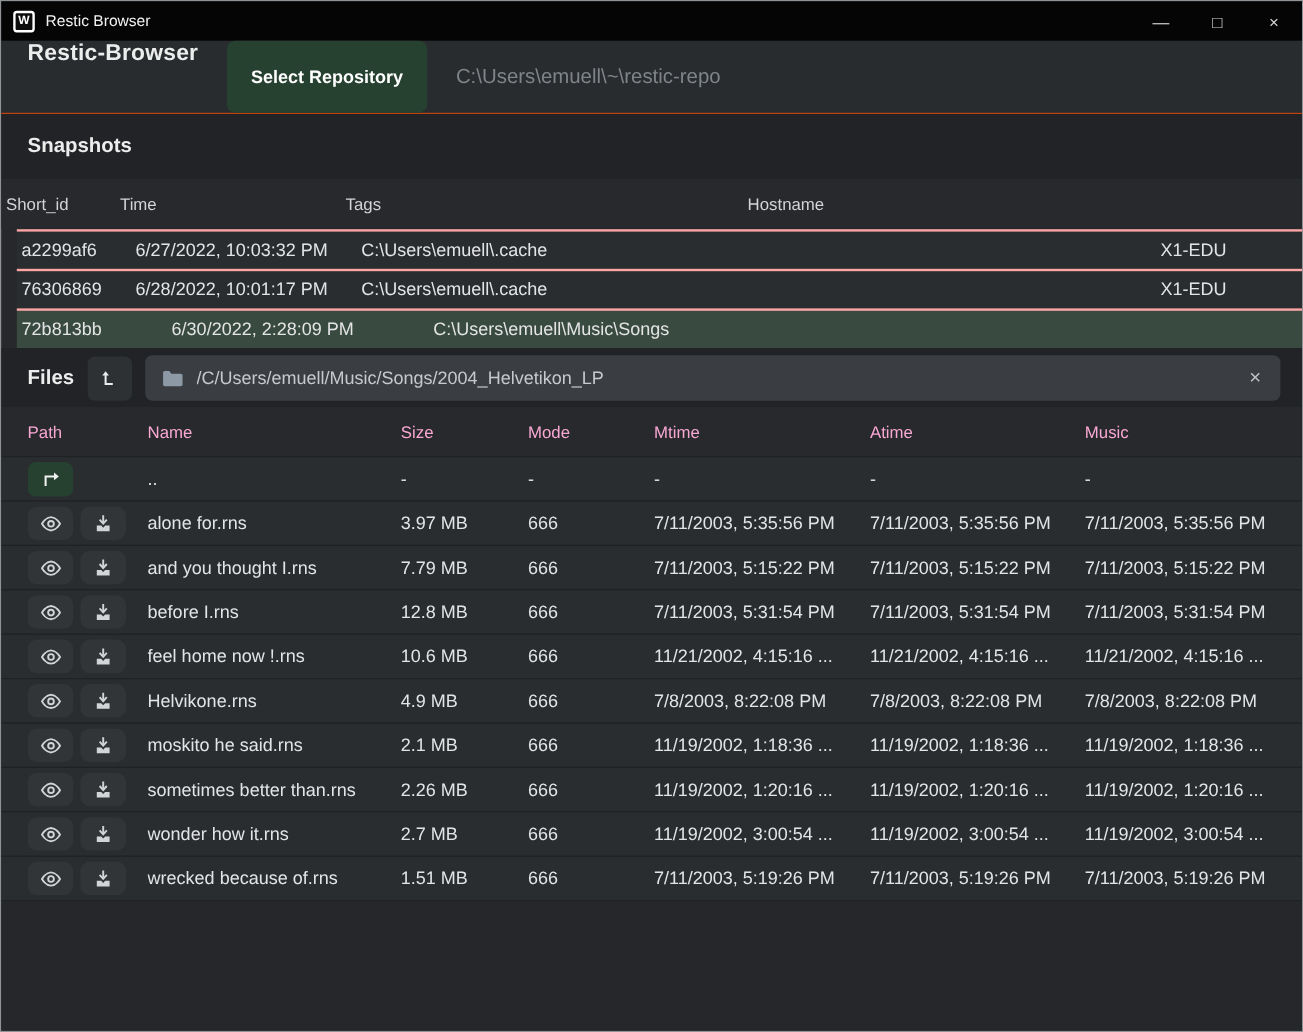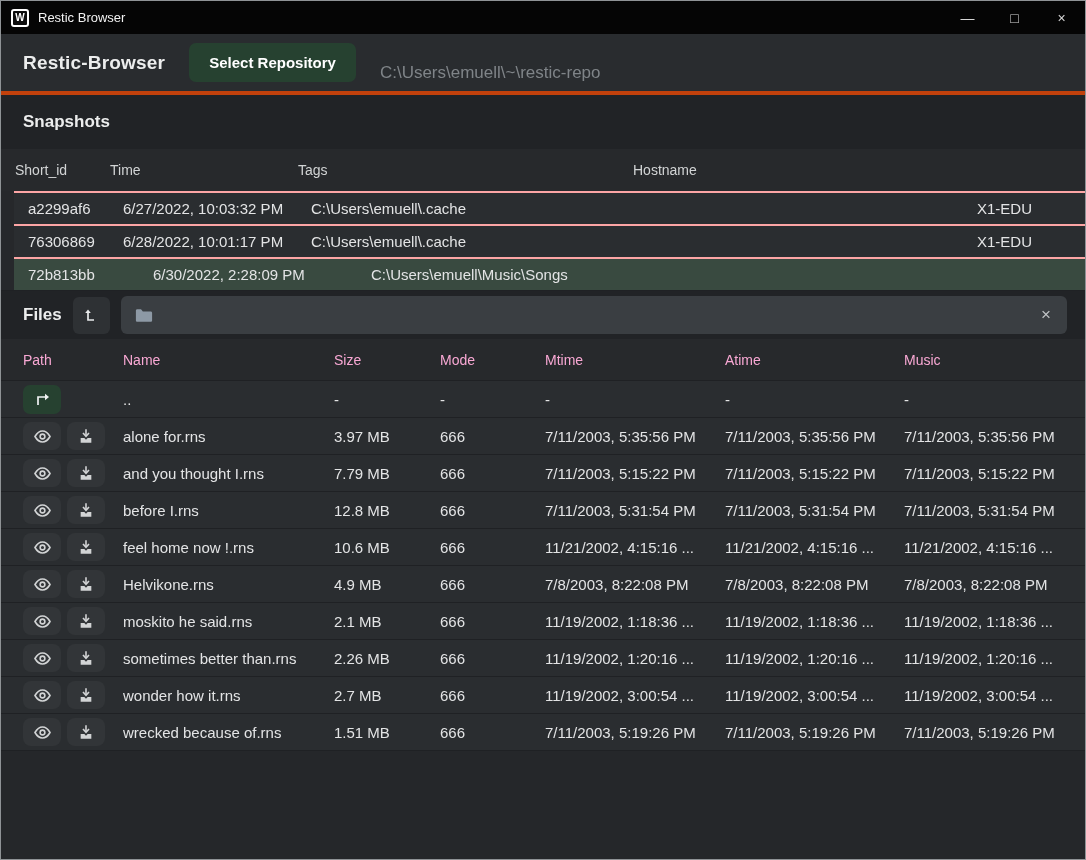--- a/index.html
+++ b/index.html
@@ -25,40 +25,40 @@
   .titlebar-title{ color:#f2f2f2; font-size:13px; }
   .win-controls{ margin-left:auto; display:flex; height:100%; }
   .winbtn{
     width:47px; height:100%; display:flex; align-items:center; justify-content:center;
     color:#d6d6d6; font-size:14px; cursor:pointer;
   }
 
   
   .appheader{
     height:61px; flex:0 0 61px; background:#292c2f;
-    display:flex; align-items:center; padding:0 22px; gap:24px;
-    border-bottom:4px solid #c2410c;
+    display:flex; padding:0 22px; gap:24px;
+    border-bottom:1px solid #c2410c;
   }
   .app-title{ color:#eceded; font-size:19px; font-weight:bold; letter-spacing:.2px; }
   .select-repo-btn{
     background:#264130; color:#fff; font-weight:bold; font-size:15px;
     border:none; border-radius:7px; padding:11px 20px; cursor:pointer;
     font-family:inherit;
   }
   .repo-path{ color:#7f8488; font-size:17px;margin-top:20px; }
 
   
   .section-band{
     background:#212326; padding:0 22px; display:flex; align-items:center;
   }
   .snap-band{ height:54px; flex:0 0 54px; }
   .section-title{ color:#eceded; font-size:17px; font-weight:bold; }
 
   
-  .snap-grid{ display:grid; grid-template-columns:95px 188px 335px 331px 1fr; align-items:center; padding:0 14px; }
+  .snap-grid{ display:grid; grid-template-columns:95px 188px 335px 331px 1fr; align-items:center; padding:0 4px; }
   .snap-head{
     height:42px; background:#27292c; color:#d2d4d5; font-size:14px;
   }
   .snap-row{
     height:33px; background:#2a2d30; color:#e3e4e5; font-size:15px;
     border-top:2px solid #fca5a5; cursor:pointer;margin-left:13px;
   }
   .snap-row.selected{ background:#394a40;gap:30px; }
   .snap-rows{ border-bottom:1px solid #1f2124; }
 
@@ -159,20 +159,21 @@
     <button class="tool-btn">
       <svg width="16" height="16" viewBox="0 0 16 16">
         <path d="M11 13 H5 V5.5" fill="none" stroke="#e8eaeb" stroke-width="1.7"></path>
         <path d="M2.2 6 L5 2.4 L7.8 6 Z" fill="#e8eaeb"></path>
       </svg>
     </button>
     <div class="path-field">
       <svg width="18" height="15" viewBox="0 0 20 16">
         <path d="M1 2.5C1 1.7 1.7 1 2.5 1h4.2l2 2.6h8.8c.8 0 1.5.7 1.5 1.5v8.4c0 .8-.7 1.5-1.5 1.5h-15C1.7 15 1 14.3 1 13.5V2.5z" fill="#8d99a5"></path>
       </svg>
+      <span class="path-text">/C/Users/emuell/Music/Songs/2004_Helvetikon_LP</span>
       <button class="path-clear">×</button>
     </div>
   </div>
 
   <div class="file-grid file-head">
     <div class="cell">Path</div>
     <div class="cell">Name</div>
     <div class="cell">Size</div>
     <div class="cell">Mode</div>
     <div class="cell">Mtime</div>

